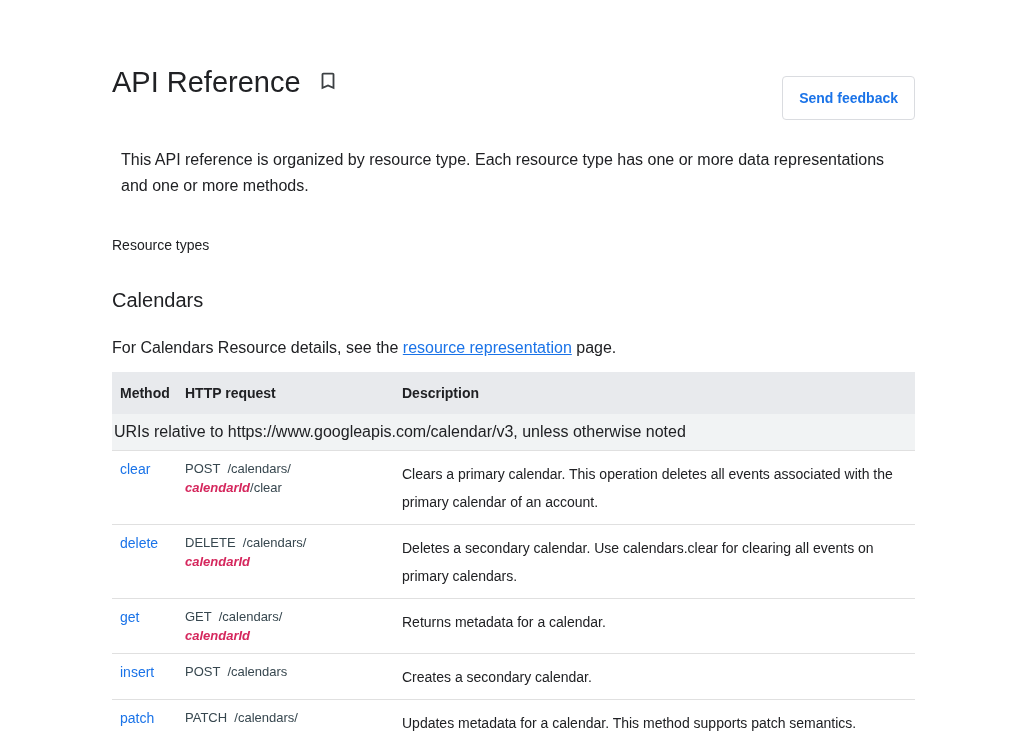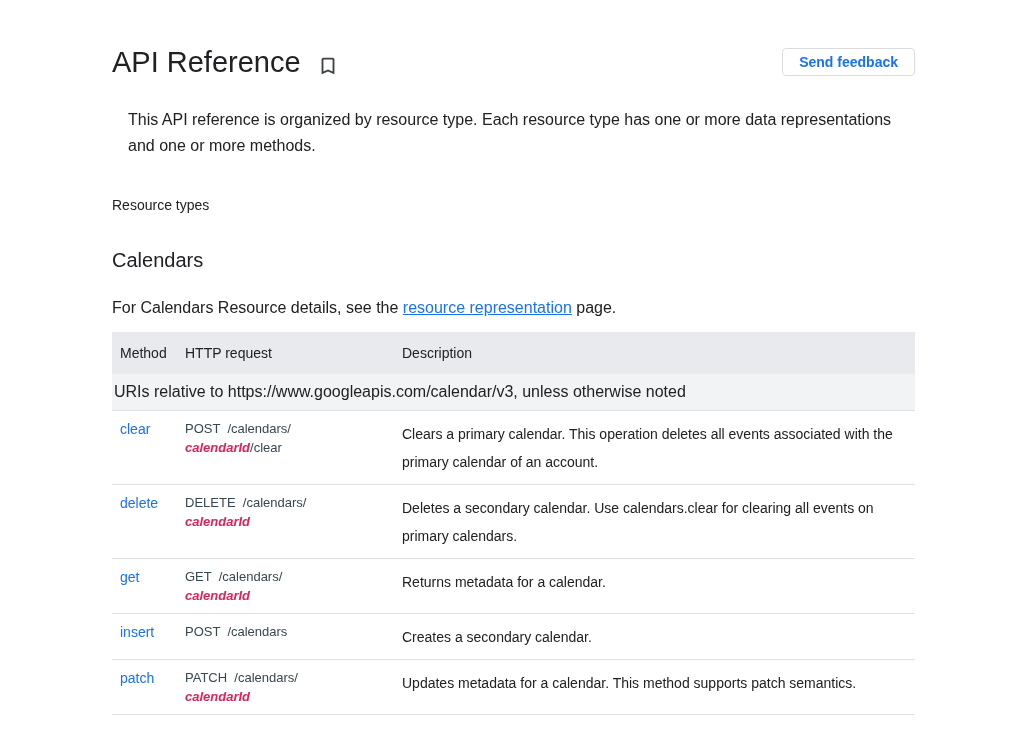--- a/index.html
+++ b/index.html
@@ -16,43 +16,43 @@
   html,body{margin:0;padding:0;}
   body{
     width:1024px;height:731px;overflow:hidden;
     background:#ffffff;color:var(--text);
     font-family:"Liberation Sans","DejaVu Sans",sans-serif;
   }
   .container{padding:44px 109px 0 112px;}
 
   
   .page-header{display:flex;align-items:center;justify-content:space-between;margin:0 0 27px 0;}
-  .title-group{display:flex;align-items:flex-end;gap:16px;}
+  .title-group{display:flex;align-items:center;gap:16px;}
   h1.page-title{margin:0;font-size:29px;font-weight:400;letter-spacing:0;color:var(--text);line-height:36px;}
   .bookmark-btn{background:none;border:none;padding:0;cursor:pointer;display:flex;align-items:center;}
   .feedback-btn{
     background:#fff;border:1px solid var(--border);border-radius:4px;
     color:var(--link);font-family:inherit;font-size:14px;font-weight:600;
-    padding:4px 16px;line-height:18px;cursor:pointer;
+    padding:12px 16px;line-height:18px;cursor:pointer;margin-top:32px;
   }
 
   
-  p.intro{margin:16px;font-size:16px;line-height:26px;max-width:803px;}
+  p.intro{margin:9px;font-size:16px;line-height:26px;max-width:803px;}
   h2.section-heading{margin:32px 0 0 0;font-size:14px;font-weight:400;line-height:28px;}
   h3.subsection-heading{margin:28px 0 0 0;font-size:20px;font-weight:400;line-height:26px;}
   p.resource-note{margin:24px 0 13px 0;font-size:16px;line-height:22px;}
   a.text-link{color:var(--link);text-decoration:underline;cursor:pointer;}
 
   
   table.methods-table{border-collapse:collapse;width:803px;table-layout:fixed;font-size:14px;}
   col.col-method{width:65px;}
   col.col-request{width:217px;}
   col.col-desc{width:521px;}
   thead th{
-    background:var(--thead-bg);text-align:left;font-weight:400;font-size:14px;
+    background:var(--thead-bg);text-align:left;font-weight:700;font-size:14px;
     padding:13px 8px;color:var(--text);
   }
   tr.uri-row td{
     background:var(--uri-bg);padding:9px 2px;font-size:16px;color:var(--text);
     border-bottom:1px solid var(--row-line);
   }
   tbody td{vertical-align:top;padding:8px;border-bottom:1px solid var(--row-line);}
   td.desc-cell{line-height:28px;padding-top:9px;}
   a.method-link{color:var(--link);text-decoration:none;font-size:14px;line-height:20px;cursor:pointer;}
   td.code-cell code{

